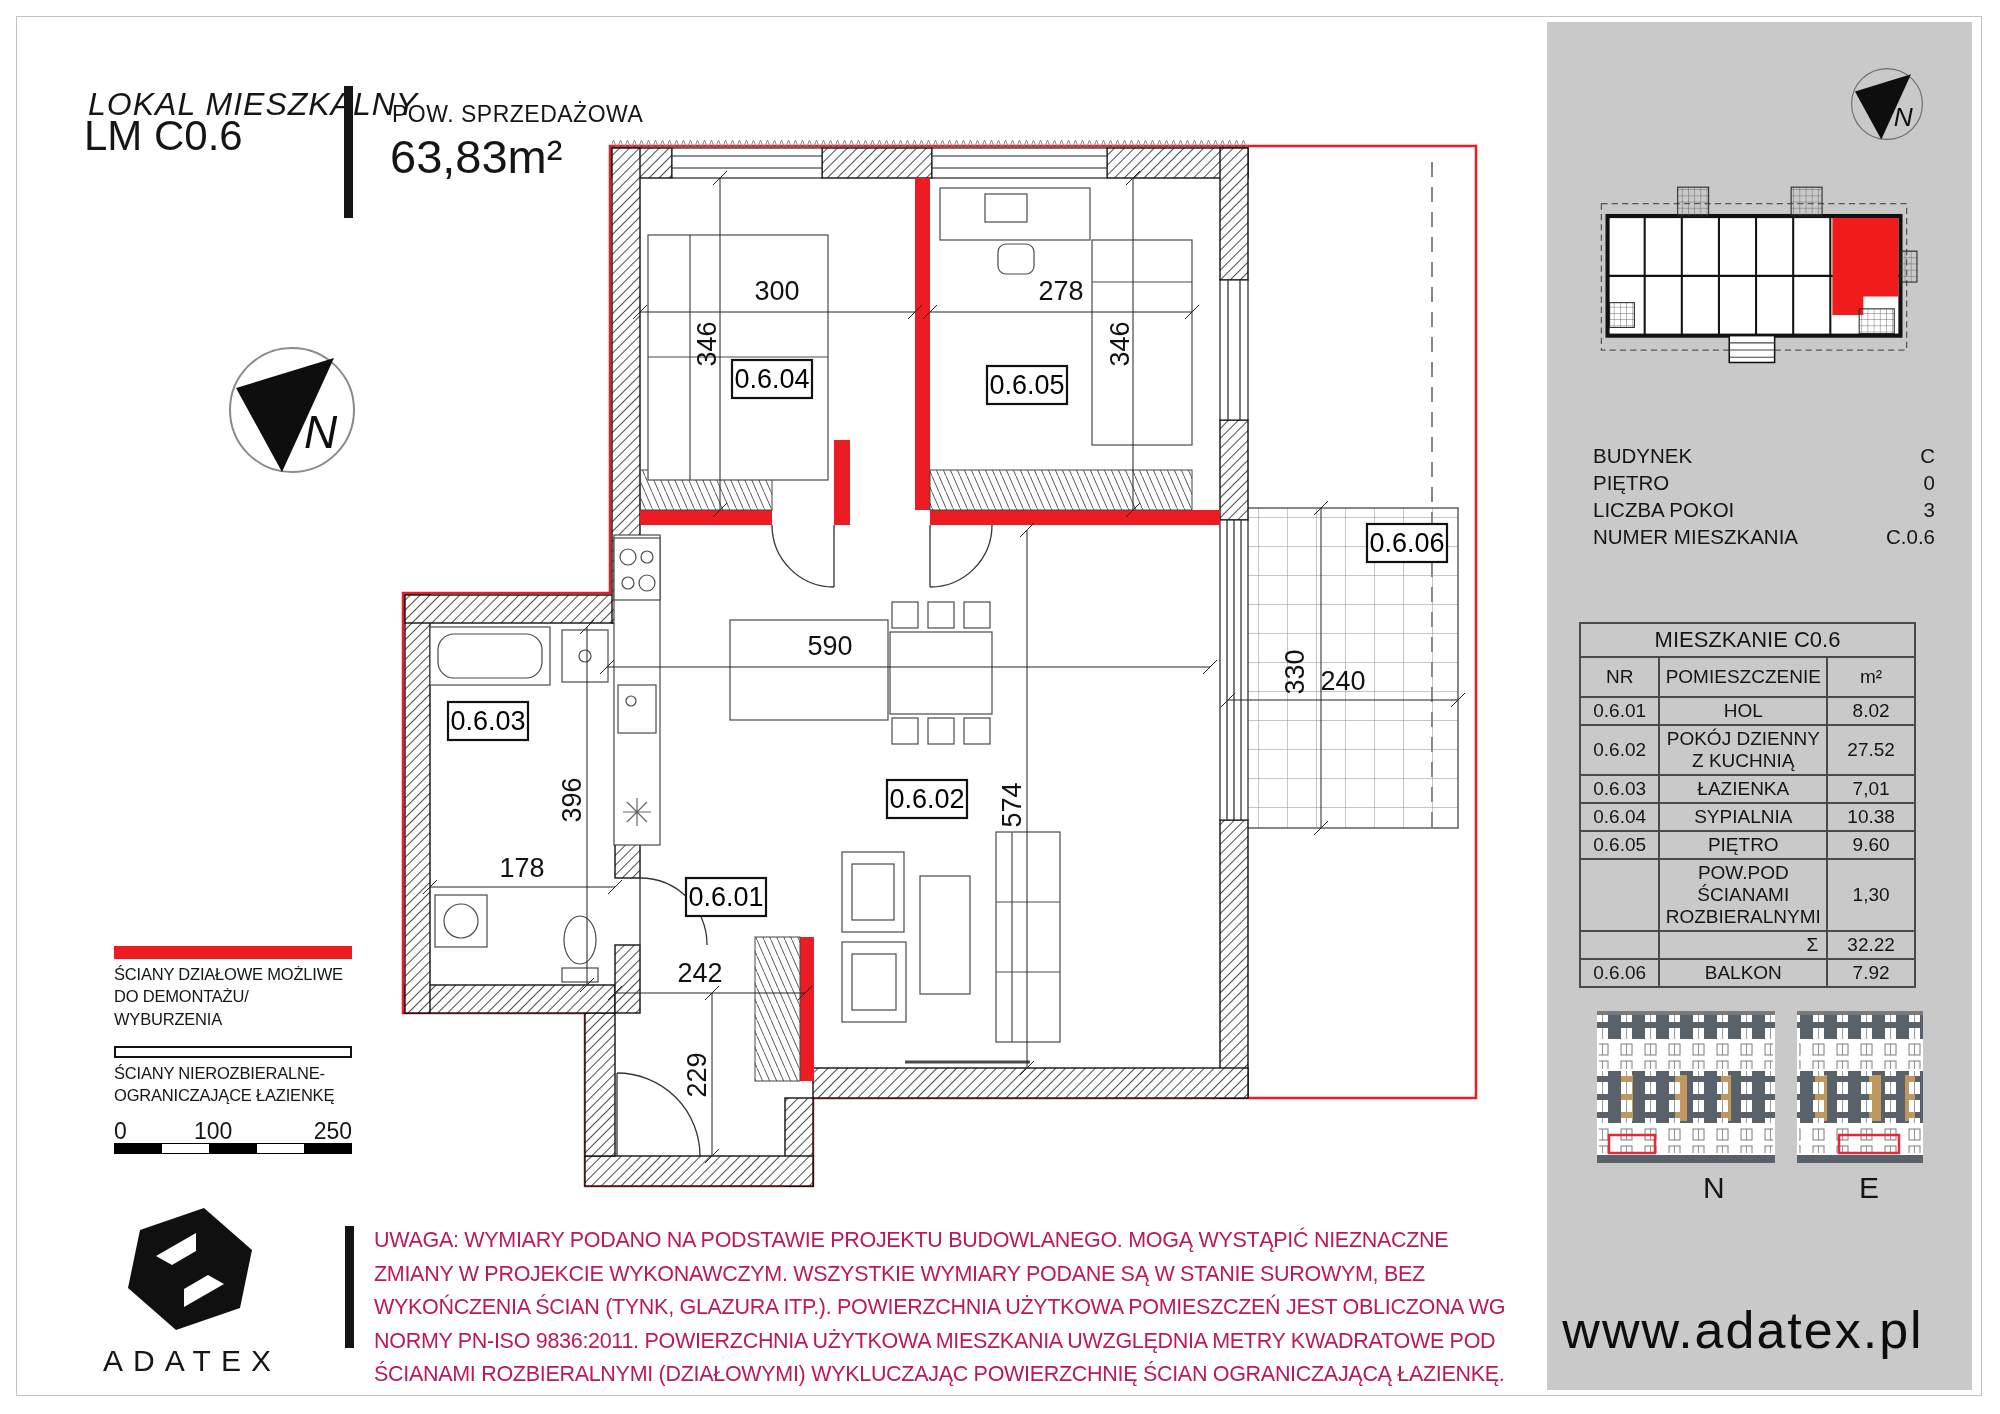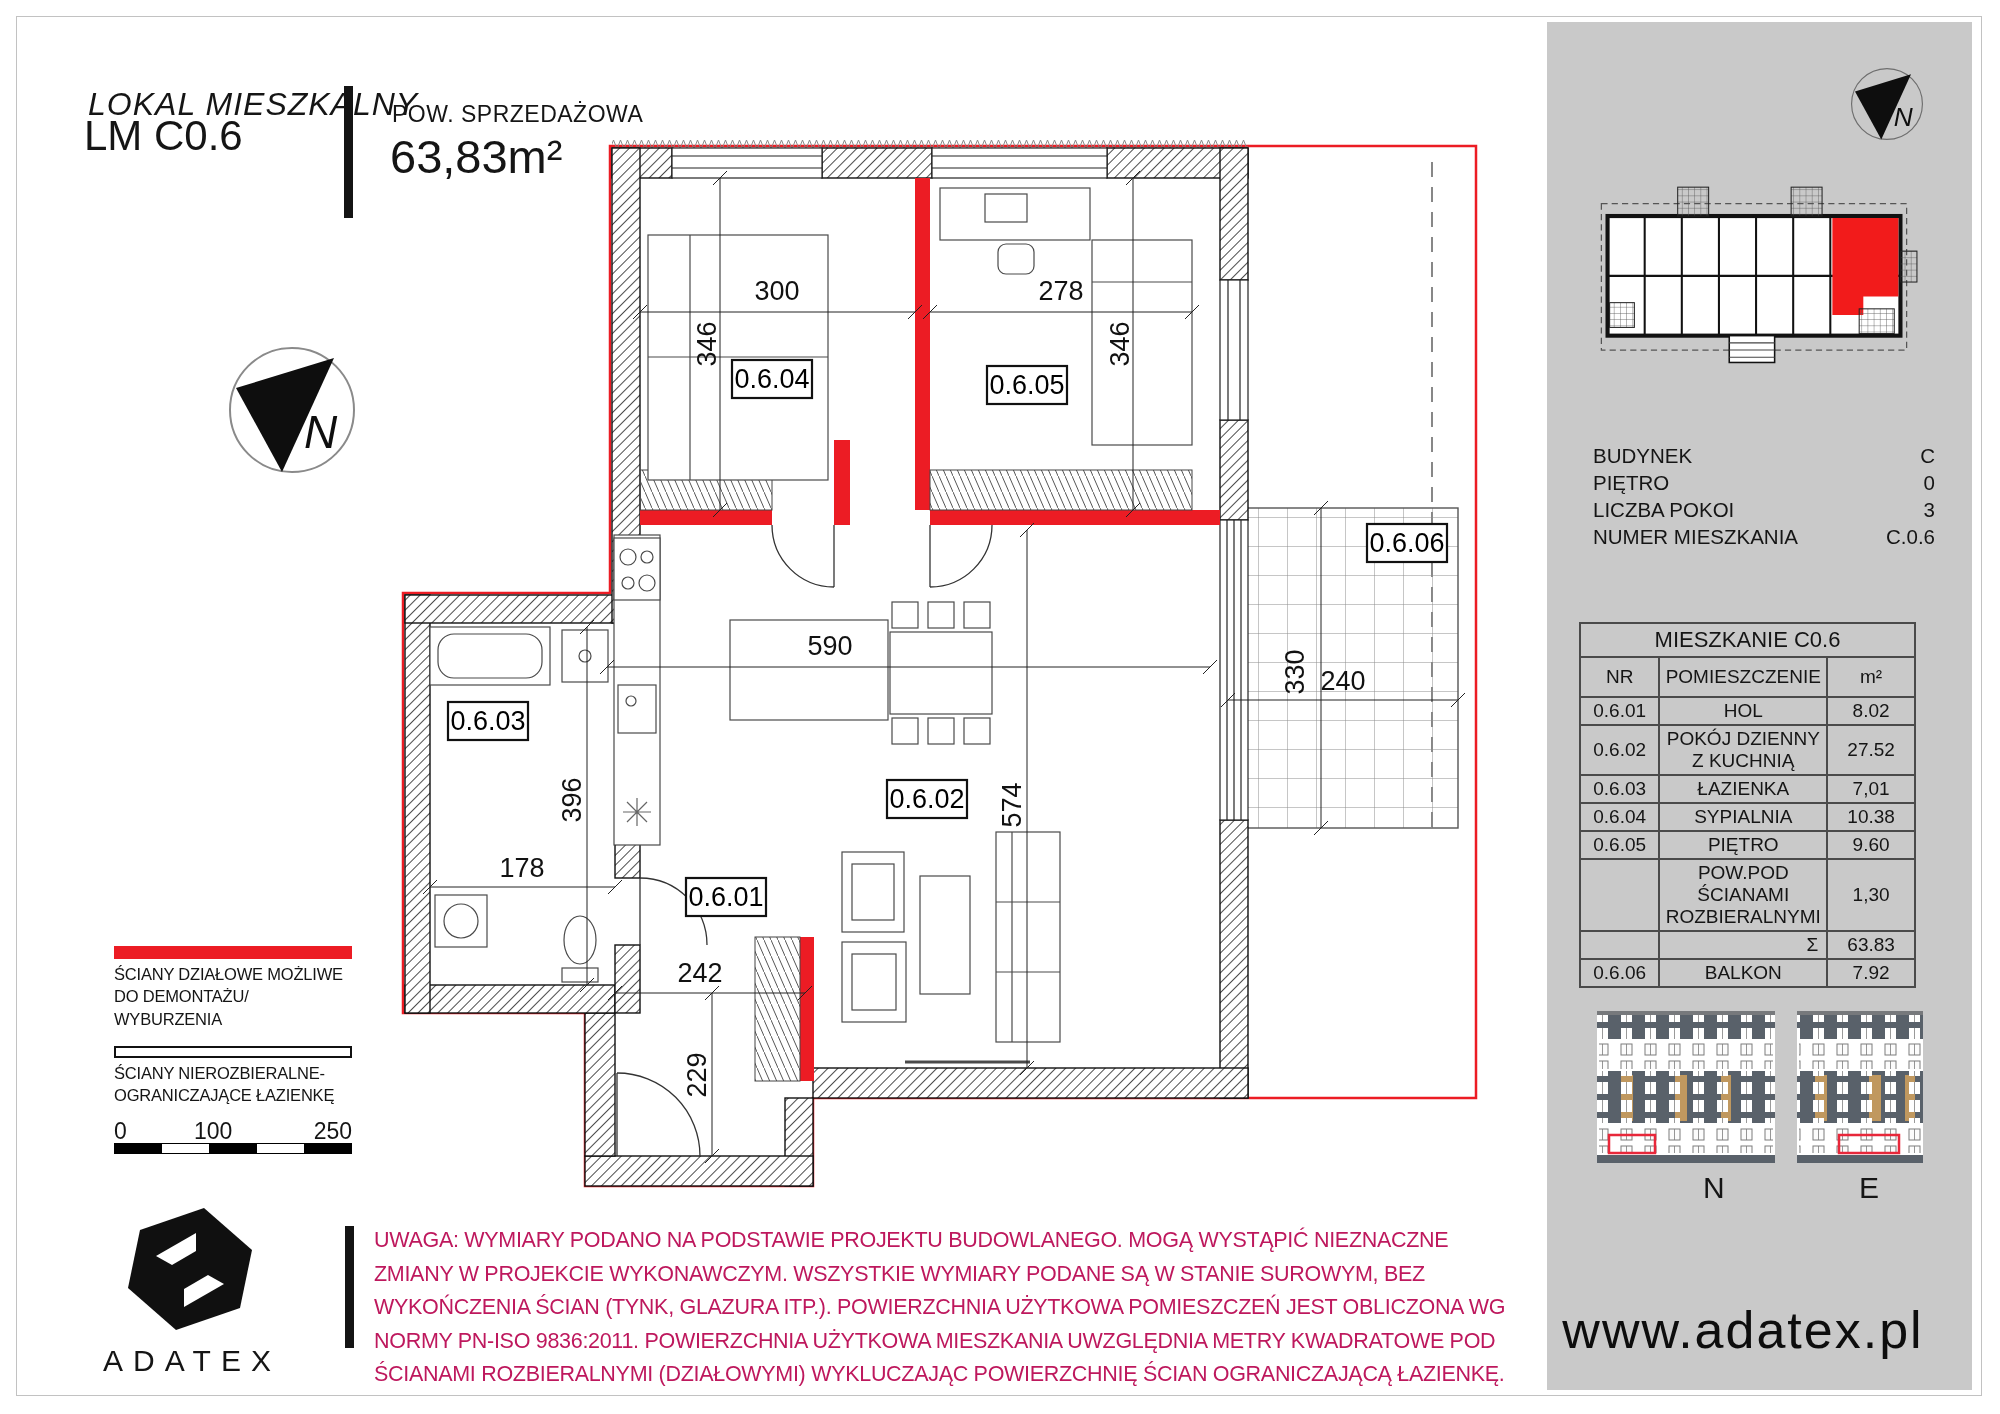--- a/index.html
+++ b/index.html
@@ -401,21 +401,21 @@
         <td>9.60</td>
       </tr>
       <tr>
         <td></td>
         <td>POW.POD ŚCIANAMI ROZBIERALNYMI</td>
         <td>1,30</td>
       </tr>
       <tr>
         <td></td>
         <td class="sum-cell">Σ</td>
-        <td>63.83</td>
+        <td>32.22</td>
       </tr>
       <tr>
         <td>0.6.06</td>
         <td>BALKON</td>
         <td>7.92</td>
       </tr>
     </tbody>
       </table>
 
     <div id="elev">

